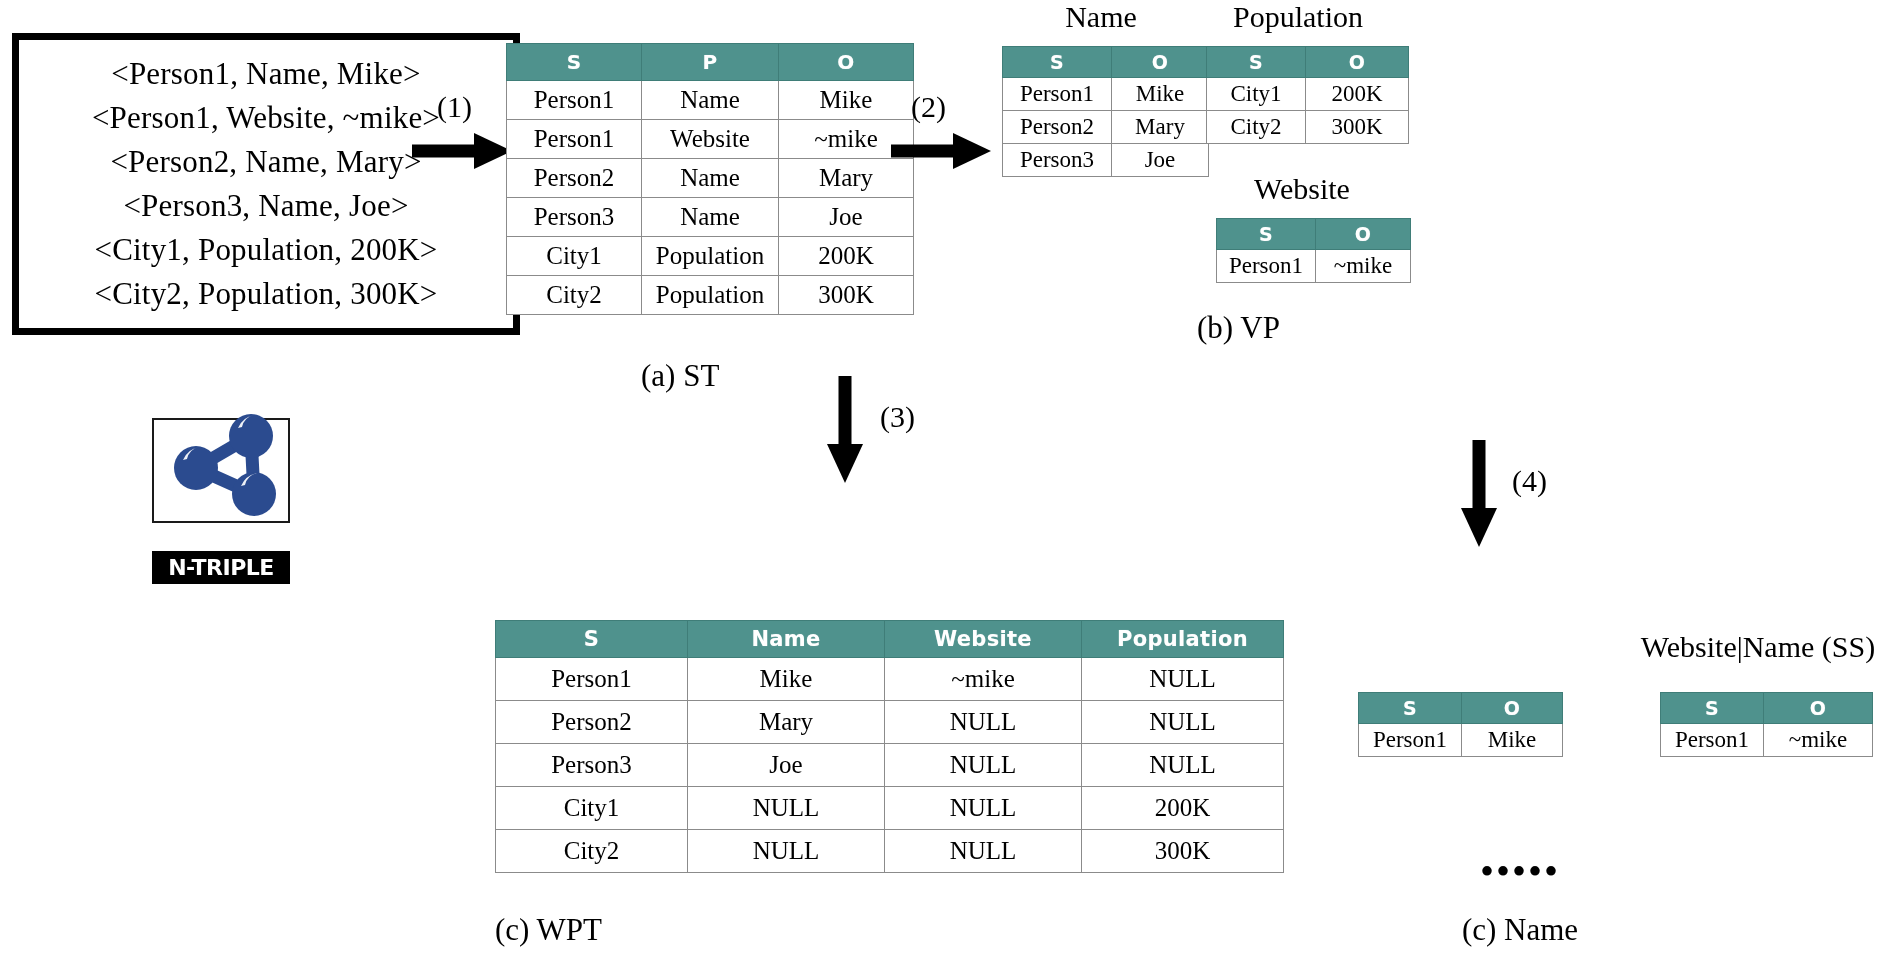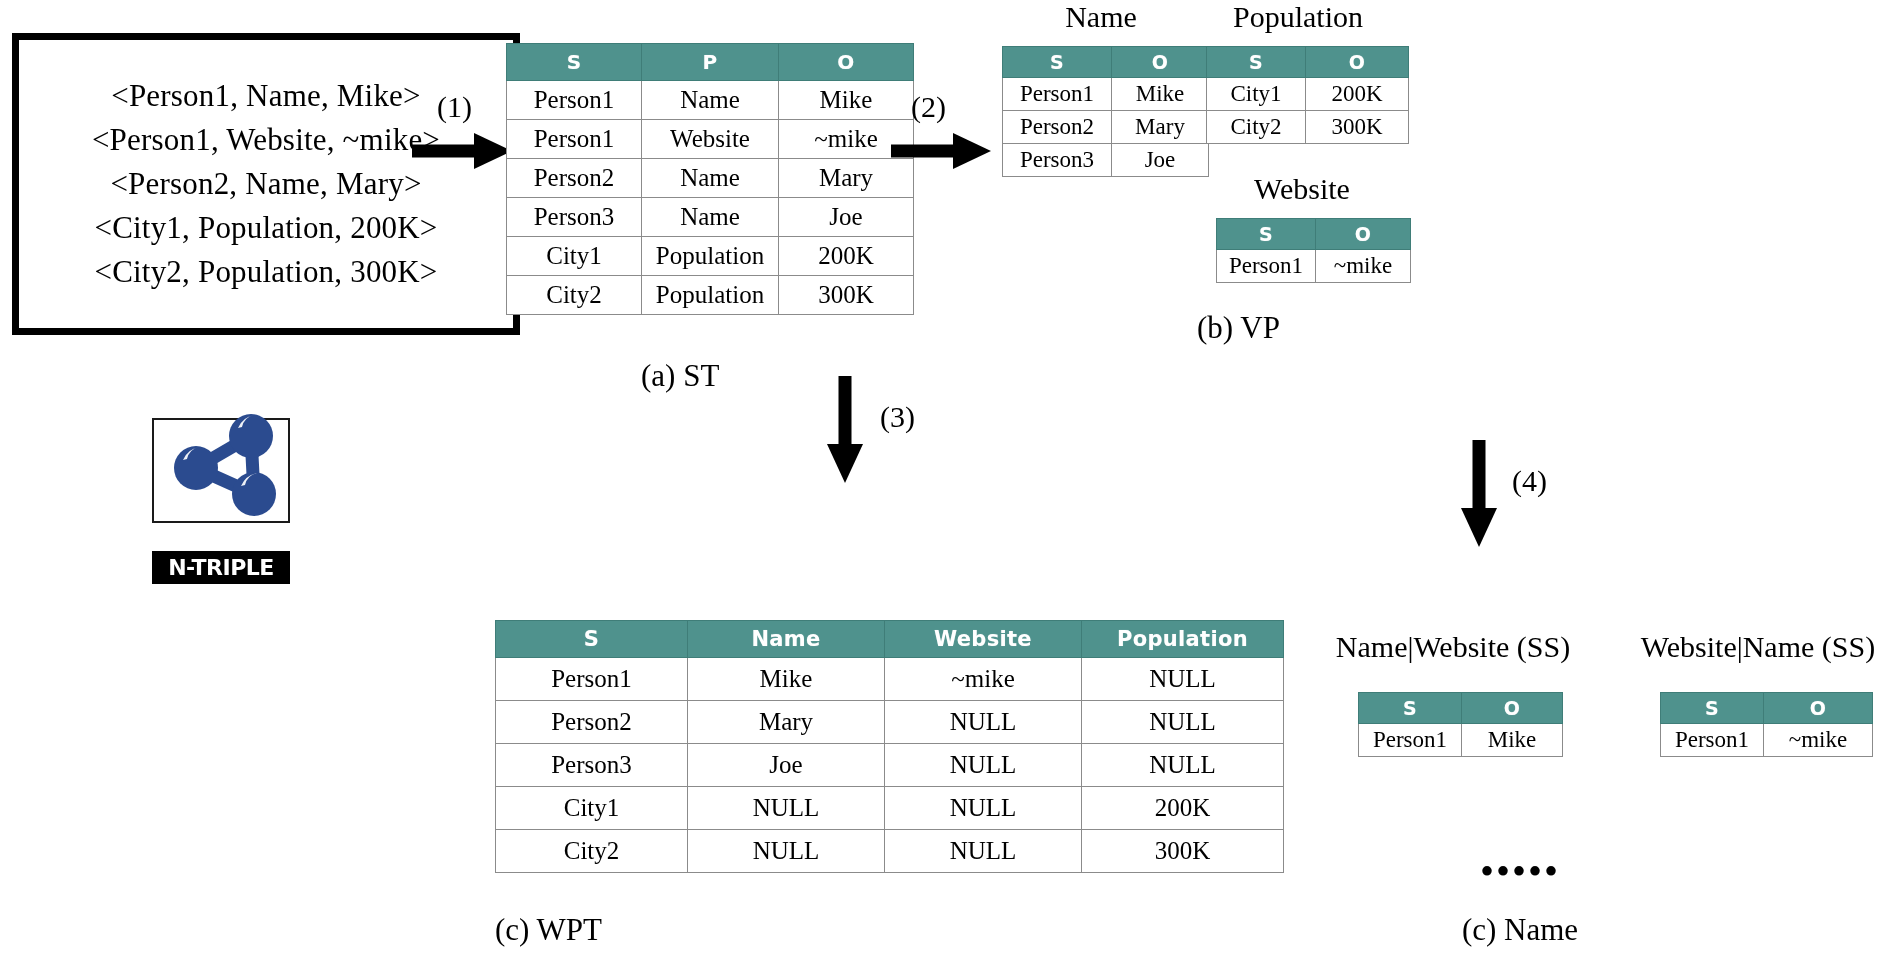--- a/index.html
+++ b/index.html
@@ -130,20 +130,21 @@
 </style>
 </head>
 <body>
 
 <div id="canvas">
 
   <div class="abs source-box">
     <div class="triple-line">&lt;Person1, Name, Mike&gt;</div>
     <div class="triple-line">&lt;Person1, Website, ~mike&gt;</div>
     <div class="triple-line">&lt;Person2, Name, Mary&gt;</div>
+    <div class="triple-line">&lt;Person3, Name, Joe&gt;</div>
     <div class="triple-line">&lt;City1, Population, 200K&gt;</div>
     <div class="triple-line">&lt;City2, Population, 300K&gt;</div>
   </div>
 
   <div class="abs logo-wrap">
     <div class="logo-frame">
       <svg width="150" height="112" viewBox="0 0 150 112" style="position:absolute;left:-4px;top:-14px;">
         <g stroke="#2b4b8f" stroke-width="13" fill="none" stroke-linecap="round">
           <line x1="46" y1="62" x2="101" y2="30"></line>
           <line x1="101" y1="30" x2="104" y2="88"></line>
@@ -356,23 +357,20 @@
             <td>NULL</td>
             <td>300K</td>
           </tr>
         </tbody>
     </table>
   </div>
   <div class="abs" style="left:495px; top:912px; width:770px; text-align:left;">
     <span class="caption">(c) WPT</span>
   </div>
 
-  <div class="abs" style="left:1303px; top:630px; width:300px; text-align:center;">
-    <span class="tbl-title">Name|Website (SS)</span>
-  </div>
   <div class="abs" style="left:1358px; top:692px;">
     <table class="t small" id="extvp-t1">
       <thead>
         <tr>
           <th style="width:94px">S</th>
           <th style="width:92px">O</th>
         </tr>
       </thead>
       <tbody>
           <tr>

